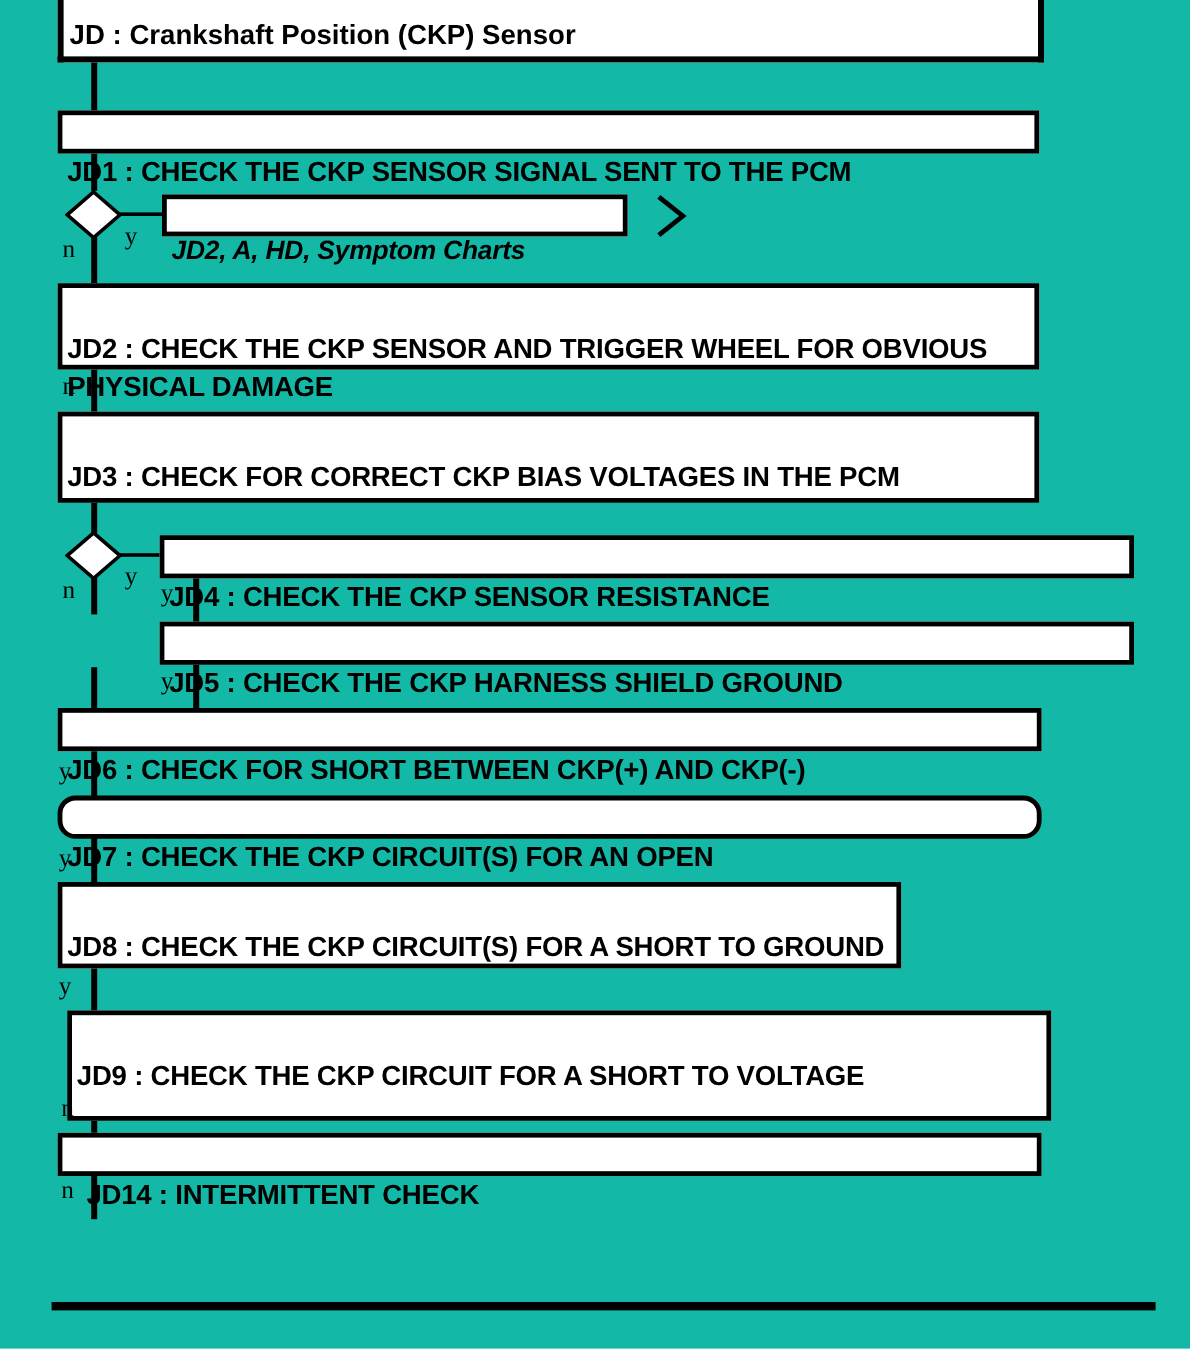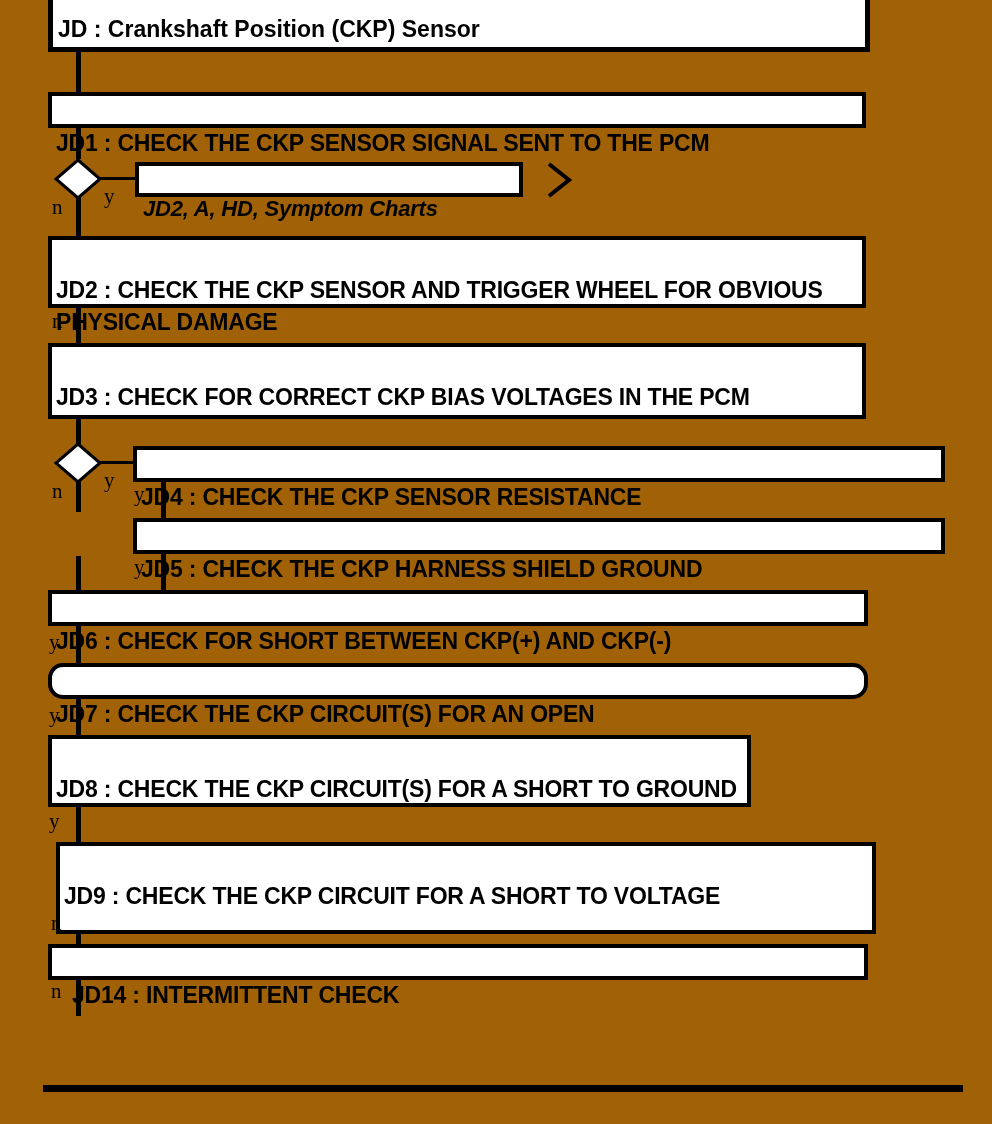--- a/index.html
+++ b/index.html
@@ -7,21 +7,21 @@
     padding: 0;
     background: #ffffff;
   }
   body {
     font-family: "Liberation Sans", sans-serif;
   }
   #chart {
     position: relative;
     width: 992px;
     height: 1124px;
-    background: #a16207;
+    background: #14b8a6;
     overflow: hidden;
   }
   
   .box {
     position: absolute;
     box-sizing: border-box;
     border: 4px solid #000000;
     background: #ffffff;
     color: #000000;
     font-weight: bold;

